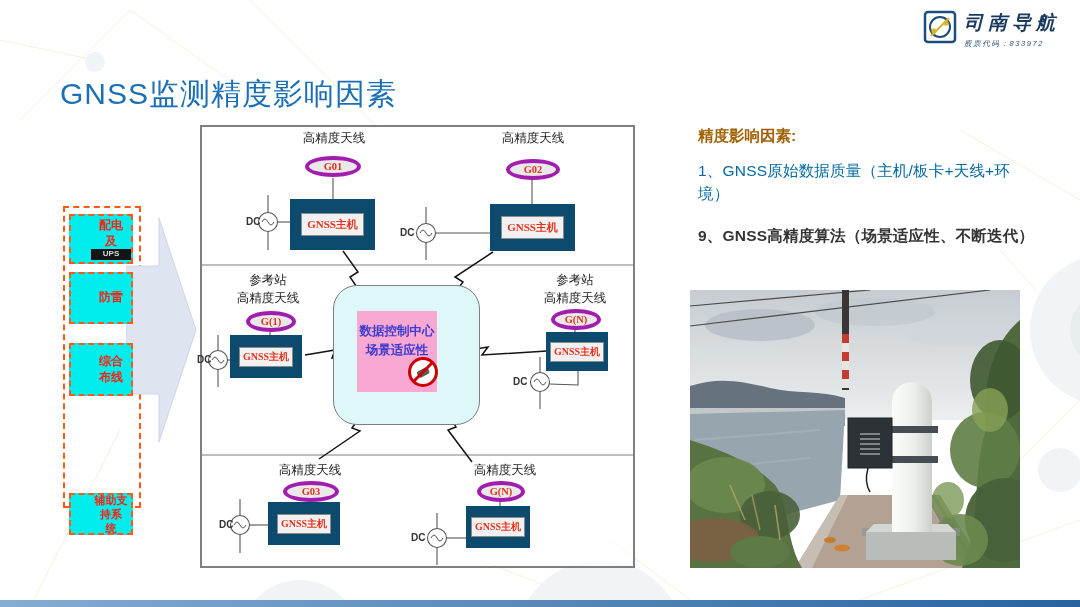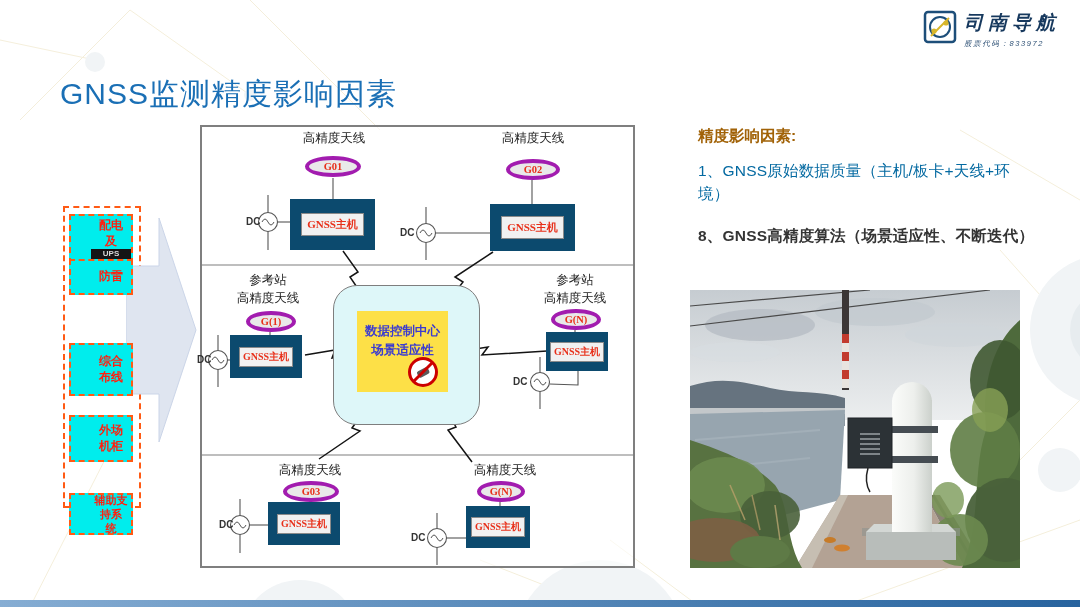--- a/index.html
+++ b/index.html
@@ -17,21 +17,21 @@
   .logo-text { display:flex; flex-direction:column; }
   .logo-brand { font-size:19px; font-weight:bold; color:#17395E; letter-spacing:5px; }
   .logo-stock { font-size:7.5px; color:#2C4F74; letter-spacing:1.6px; margin-top:3px; }
 
   
   .sb-outer { left:63px; top:206px; width:78px; height:302px; border:2px dashed #FF5A14; }
   .sb-box { position:absolute; left:69px; width:64px; background:#00EDED; border:2px dashed #FF5A14;
             color:#FF1F0F; font-weight:bold; font-size:12px; line-height:1.3; text-align:center;
             display:flex; flex-direction:column; justify-content:center; z-index:3;padding-left:20px; }
   .sb1 { top:214px; height:50px; }
-  .sb2 { top:259px; height:36px; }
+  .sb2 { top:272px; height:52px; }
   .sb3 { top:343px; height:53px; }
   .sb4 { top:415px; height:47px; }
   .sb5 { top:463px; height:42px; font-size:11px;margin-top:30px; }
   .sb-line { display:block; }
   .sb-inline { display:inline; }
   .sb-tag { display:inline-block; background:#151515; color:#d8d8d8; font-size:8px; line-height:1.1; padding:1px 2px; vertical-align:1px; }
 
   
   .arrow-svg { left:126px; top:214px; }
 
@@ -72,21 +72,21 @@
   .dc { font-size:10px; font-weight:bold; color:#333; }
   .dc-u1 { left:246px; top:216px; }
   .dc-u2 { left:400px; top:227px; }
   .dc-u3 { left:197px; top:354px; }
   .dc-u4 { left:513px; top:376px; }
   .dc-u5 { left:219px; top:519px; }
   .dc-u6 { left:411px; top:532px; }
 
   .center-pad { left:333px; top:285px; width:147px; height:140px; border-radius:24px;
                 background:#DEF7F9; border:1px solid #7e7e7e; }
-  .center-red { left:357px; top:311px; width:91px; height:81px; background:#fde047;
+  .center-red { left:357px; top:311px; width:80px; height:81px; background:#f9a8d4;
                 text-align:center; padding-top:11px; z-index:4; }
   .cr-line { color:#3B3BD0; font-family:"Liberation Serif", serif; font-size:12.5px; font-weight:bold; line-height:1.5; display:block; }
   .ban { position:absolute; left:50px; bottom:4px; width:32px; height:32px; }
 
   
   .panel { left:698px; top:126px; width:342px; }
   .panel-heading { color:#a16207; font-weight:bold; font-size:15.5px; margin-bottom:12px; }
   .p-item { color:#0369a1; font-size:15.5px; line-height:1.5; letter-spacing:.2px; margin-bottom:18px; }
   .p-item.bold { font-weight:bold; color:#343434; }
 
@@ -151,24 +151,20 @@
     <span class="sb-line">配电</span>
       <span class="sb-inline">及</span>
       <span class="sb-tag">UPS</span>
   </div>
   <div class="sb-box sb2">
     <span class="sb-line">防雷</span>
   </div>
   <div class="sb-box sb3">
     <span class="sb-line">综合</span>
       <span class="sb-inline">布线</span>
-  </div>
-  <div class="sb-box sb4">
-    <span class="sb-line">外场</span>
-      <span class="sb-inline">机柜</span>
   </div>
   <div class="sb-box sb5">
     <span class="sb-line">辅助支持系</span>
       <span class="sb-inline">统</span>
   </div>
 
   <svg class="layer arrow-svg" width="72" height="232" viewBox="0 0 72 232">
     <polygon points="0,52 33,52 33,4 70,116 33,228 33,180 0,180" fill="#DFE5F0" stroke="#CBD5E8" stroke-width="1"></polygon>
   </svg>
 
@@ -276,21 +272,21 @@
     <svg class="ban" viewBox="0 0 32 32">
       <circle cx="16" cy="16" r="13.5" fill="#ffffff" stroke="#CC0000" stroke-width="3"></circle>
       <rect x="10" y="13" width="12" height="7" rx="2" fill="#5a5a5a" transform="rotate(-28 16 16)"></rect>
       <line x1="7" y1="25" x2="25" y2="7" stroke="#CC0000" stroke-width="3"></line>
     </svg>
   </div>
 
   <div class="layer panel">
     <div class="panel-heading">精度影响因素:</div>
     <div class="p-item">1、GNSS原始数据质量（主机/板卡+天线+环境）</div>
-    <div class="p-item bold">8、GNSS高精度算法（场景适应性、不断迭代）</div>
+    <div class="p-item bold">9、GNSS高精度算法（场景适应性、不断迭代）</div>
   </div>
 
   <div class="layer photo">
     <svg width="330" height="278" viewBox="0 0 330 278">
       <defs>
         <linearGradient id="sky" x1="0" y1="0" x2="0" y2="1">
           <stop offset="0" stop-color="#C6CCD1"></stop>
             <stop offset="1" stop-color="#ECEEEF"></stop>
         </linearGradient>
         <linearGradient id="pillar" x1="0" y1="0" x2="1" y2="0">

